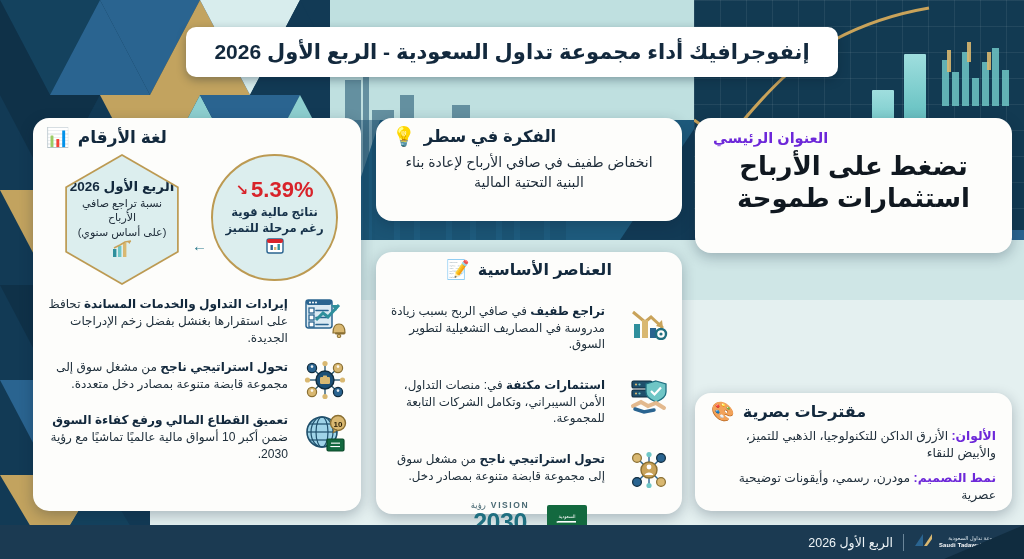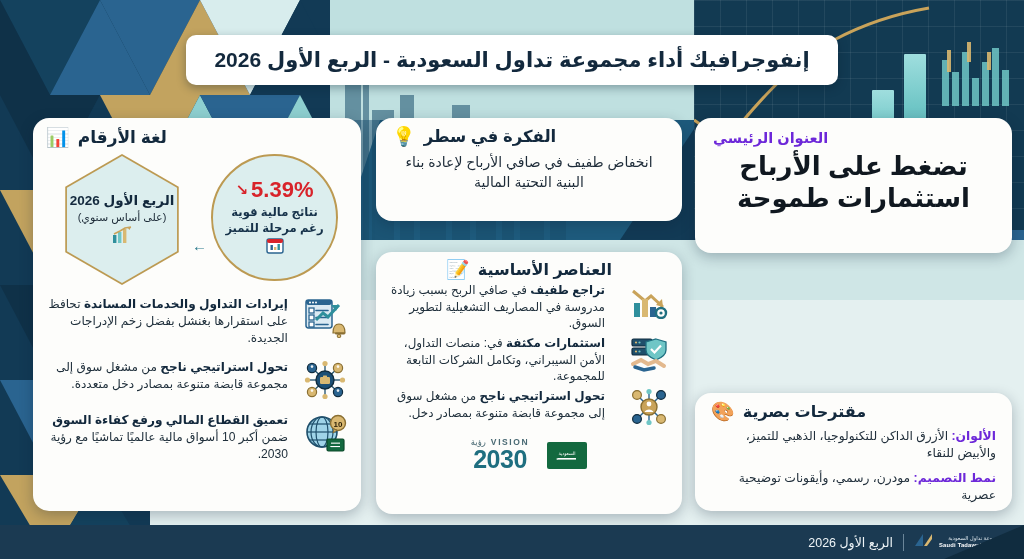--- a/index.html
+++ b/index.html
@@ -46,21 +46,21 @@
     box-shadow: 0 4px 14px rgba(10,30,50,.28);
   }
   .card-title {
     display: flex; align-items: center; justify-content: flex-end;
     gap: 8px; font-weight: bold; color: #13293d;
   }
   .card-title .ico { font-size: 19px; line-height: 1; }
 
   
   #title-banner {
-    position: absolute; left: 186px; top: 35px; width: 652px; height: 50px;
+    position: absolute; left: 186px; top: 27px; width: 652px; height: 50px;
     background: #ffffff; border-radius: 10px;
     display: flex; align-items: center; justify-content: center;
     box-shadow: 0 3px 10px rgba(8,28,46,.35);
   }
   #title-banner .t {
     font-size: 21px; font-weight: bold; color: #13293d; letter-spacing: 0;
     white-space: nowrap;
   }
 
   
@@ -87,21 +87,21 @@
   #card-idea .card-title { font-size: 16.5px; }
   #card-idea .body {
     text-align: center; font-size: 14px; color: #1d2b38; line-height: 1.45; margin-top: 6px;
   }
 
   
   #card-elements { left: 376px; top: 252px; width: 306px; height: 262px; padding: 8px 12px 6px; }
   #card-elements .card-title { font-size: 16px; justify-content: center; }
   .bullet-row {
     display: flex; align-items: flex-start; gap: 7px;
-    margin-top: 3px; direction: rtl;
+    margin-top: 24px; direction: rtl;
   }
   .bullet-row .bico {
     flex: 0 0 42px; height: 38px; display: flex; align-items: center; justify-content: center;
   }
   .bullet-row .dot {
     flex: 0 0 9px; margin-top: 5px;
   }
   .hexdot { width: 9px; height: 10px; background: #c2a35f;
     clip-path: polygon(50% 0,100% 25%,100% 75%,50% 100%,0 75%,0 25%); }
   .bullet-row .txt {
@@ -429,20 +429,21 @@
           </svg>
         </div>
       </div>
 
       <span class="arrow-link">←</span>
 
       <div class="hex-border">
         <div class="stat-hex">
           <div class="head">الربع الأول 2026</div>
           <div class="sub">
+            <div>نسبة تراجع صافي الأرباح</div>
             <div>(على أساس سنوي)</div>
           </div>
           <div class="mini">
             <svg width="22" height="18" viewBox="0 0 22 18">
               <rect x="2" y="9" width="3.4" height="8" fill="#2f8f9c"></rect>
               <rect x="7" y="6" width="3.4" height="11" fill="#6fc6c6"></rect>
               <rect x="12" y="3" width="3.4" height="14" fill="#d9b871"></rect>
               <path d="M3 8 L9 5 L14 2 L20 1" fill="none" stroke="#c9a35a" stroke-width="1.6"></path>
               <polygon points="20,1 16,1 18.5,4" fill="#c9a35a"></polygon>
             </svg>

